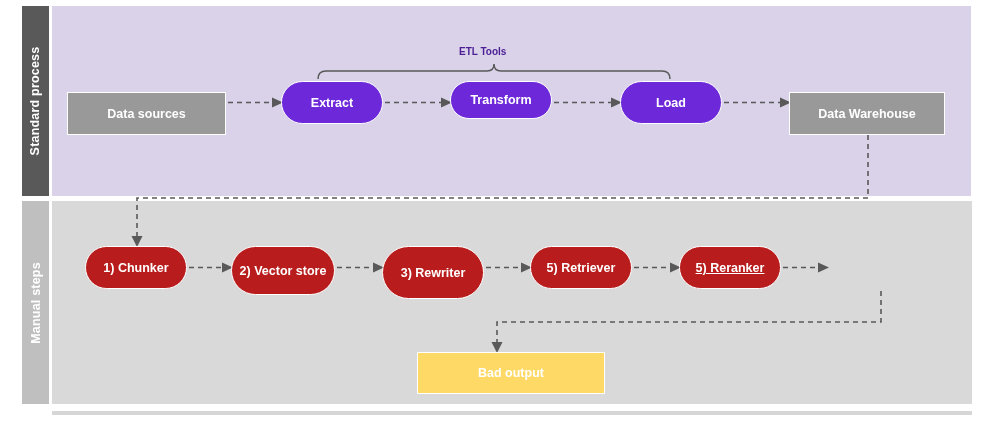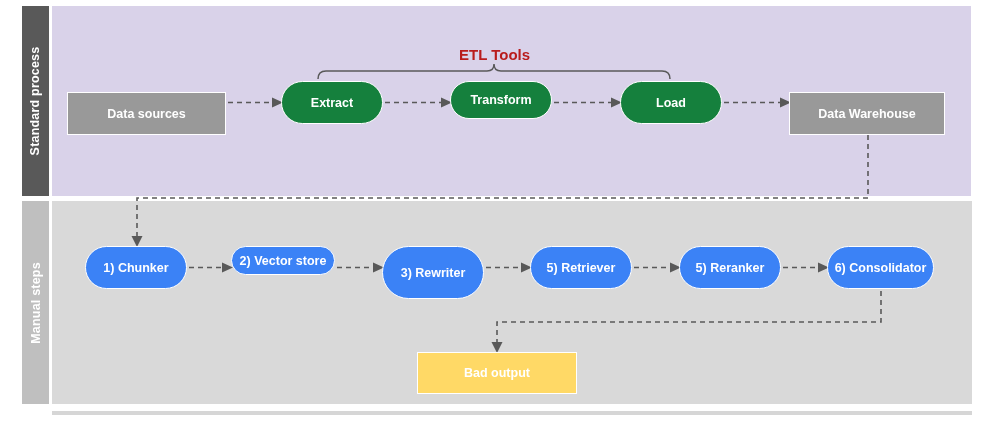--- a/index.html
+++ b/index.html
@@ -17,45 +17,45 @@
   #lane-bot-body{left:52px;top:201px;width:920px;height:203px;background:#d9d9d9;}
   #bottom-rule{position:absolute;left:52px;top:411px;width:920px;height:4px;background:#d6d6d6;}
 
   
   .node{position:absolute;display:flex;align-items:center;justify-content:center;
         text-align:center;color:#ffffff;font-weight:bold;font-size:12.5px;
         line-height:14px;box-sizing:border-box;}
   .rect{border:1.5px solid #ffffff;}
   .pill{border:1.5px solid #ffffff;border-radius:999px;}
   .grey{background:#999999;margin-top:11px;}
-  .grey-l{background:#3b82f6;}
-  .magenta{background:#15803d;}
+  .grey-l{background:#b91c1c;}
+  .magenta{background:#6d28d9;}
   .yellow{background:#ffd966;}
 
   #n-data-sources{left:67px;top:81px;width:159px;height:43px;}
   #n-extract{left:281px;top:81px;width:102px;height:43px;}
   #n-transform{left:450px;top:81px;width:102px;height:38px;}
   #n-load{left:620px;top:81px;width:102px;height:43px;}
   #n-warehouse{left:789px;top:81px;width:156px;height:43px;}
 
   #n-chunker{left:85px;top:246px;width:102px;height:43px;}
-  #n-vector{left:231px;top:246px;width:104px;height:29px;}
+  #n-vector{left:231px;top:246px;width:104px;height:49px;}
   #n-rewriter{left:382px;top:246px;width:102px;height:53px;}
   #n-retriever{left:530px;top:246px;width:102px;height:43px;}
-  #n-reranker{left:679px;top:246px;width:102px;height:43px;}
+  #n-reranker{left:679px;top:246px;width:102px;height:43px;text-decoration:underline;}
   #n-consolidator{left:827px;top:246px;width:107px;height:43px;}
-  #n-bad-output{left:417px;top:352px;width:160px;height:42px;}
+  #n-bad-output{left:417px;top:352px;width:188px;height:42px;}
 
   
   #wires{position:absolute;left:0;top:0;width:1003px;height:430px;pointer-events:none;}
   .dash{fill:none;stroke:#595959;stroke-width:1.6;stroke-dasharray:5 4;}
   .brace{fill:none;stroke:#595959;stroke-width:1.5;}
   .ahead{fill:#595959;}
 
-  .caption{position:absolute;color:#b91c1c;font-weight:bold;font-size:15px;
+  .caption{position:absolute;color:#4c1d95;font-weight:bold;font-size:10px;
            white-space:nowrap;}
   #cap-etl{left:459px;top:46px;}
 </style>
 </head>
 <body>
 
 <div id="canvas">
 
   <div class="lane-header" id="lane-top-header">
     <span>Standard process</span>
@@ -157,20 +157,17 @@
   </div>
   <div class="node pill grey-l" id="n-rewriter">
     <span>3) Rewriter</span>
   </div>
   <div class="node pill grey-l" id="n-retriever">
     <span>5) Retriever</span>
   </div>
   <div class="node pill grey-l" id="n-reranker">
     <span>5) Reranker</span>
   </div>
-  <div class="node pill grey-l" id="n-consolidator">
-    <span>6) Consolidator</span>
-  </div>
   <div class="node rect yellow" id="n-bad-output">
     <span>Bad output</span>
   </div>
 
 </div>
 
 </body></html>

